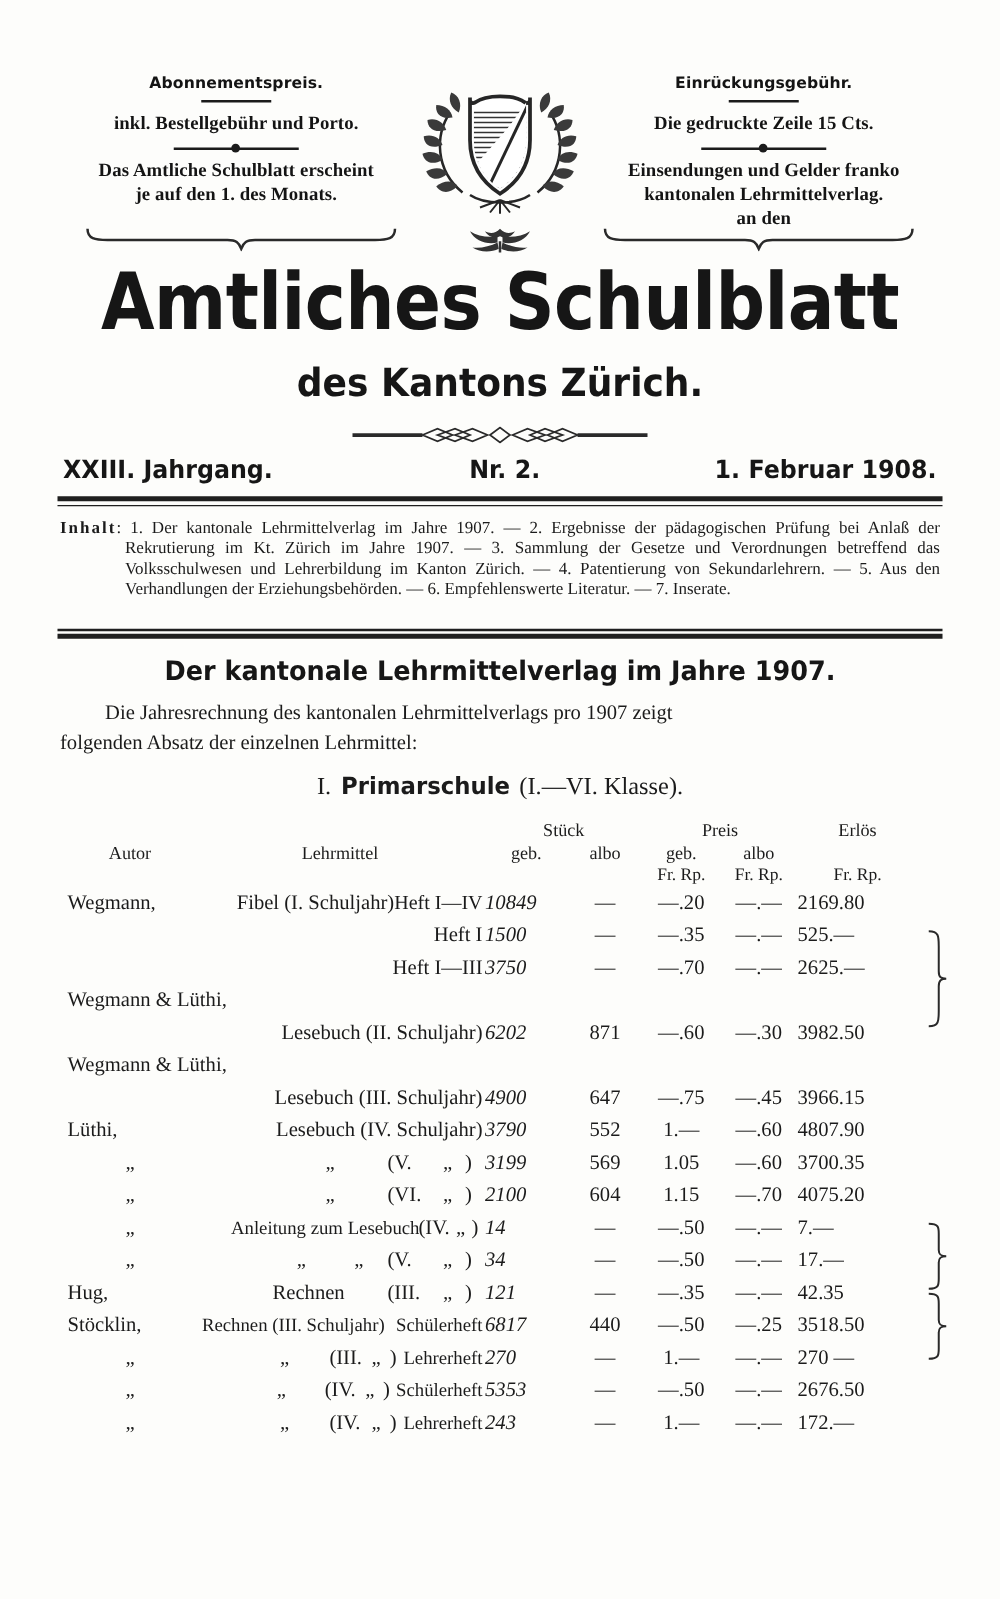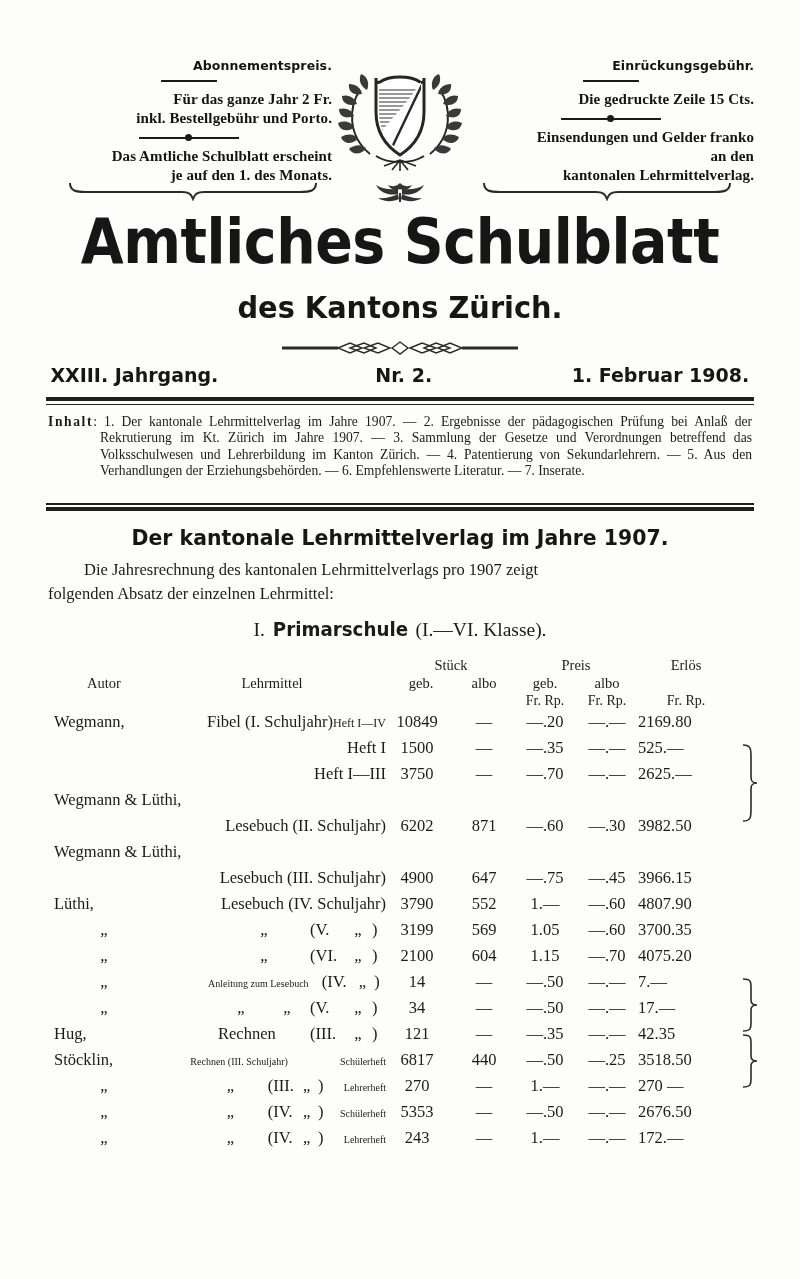--- a/index.html
+++ b/index.html
@@ -7,21 +7,21 @@
     width:800px;height:1279px;
     background:#fdfdfb;
     font-family:"Liberation Serif",serif;
     color:#1b1b1b;
     -webkit-font-smoothing:none;
   }
   .page{position:relative;width:800px;height:1279px;overflow:hidden;}
 
   
   .masthead{display:flex;align-items:flex-start;justify-content:center;padding-top:58px;}
-  .mast-col{width:286px;text-align:right;}
+  .mast-col{width:286px;text-align:center;}
   .mast-col.left{padding-right:4px;}
   .mast-col.right{padding-left:4px;}
   .mast-head{
     font-family:"DejaVu Sans",sans-serif;
     font-weight:bold;font-size:12.5px;letter-spacing:.1px;
     color:#141414;
   }
   .mast-rule{
     width:56px;height:2px;background:#1b1b1b;margin:7px auto 8px;
   }
@@ -163,43 +163,42 @@
   .hdr-top td{font-size:14.5px;text-align:center;padding-bottom:1px;}
   .hdr-mid td{font-size:14.5px;text-align:center;padding-bottom:1px;}
   .hdr-cur td{font-size:14px;text-align:center;padding-bottom:3px;}
 
   .hdr-autor{font-size:15px;text-align:center;}
   .hdr-lehr{font-size:15px;text-align:center;}
 
   tbody tr{height:26px;}
   td.autor{text-align:left;padding-left:2px;white-space:nowrap;}
   td.lehr{text-align:right;white-space:nowrap;padding-right:2px;}
-  td.num{text-align:center;padding-right:8px;white-space:nowrap;}
+  td.num{text-align:left;padding-right:8px;white-space:nowrap;font-style:italic;}
   td.num-c{text-align:center;white-space:nowrap;}
   td.erloes{padding-right:2px;white-space:nowrap;}
-  .small{font-size:10px;}
-  .xsmall{font-size:12px;}
+  .small{font-size:15px;}
+  .xsmall{font-size:16px;}
 
   
   .lm{display:flex;justify-content:flex-end;align-items:baseline;white-space:nowrap;}
   .brace-svg{position:absolute;left:0;}
 
   .authorline{padding-left:2px;}
 </style>
 </head>
 <body>
 
 <div class="page">
 
   <div class="masthead">
 
     <div class="mast-col left">
       <div class="mast-head">Abonnementspreis.</div>
       <div class="mast-rule"></div>
-      <div class="mast-line">Für das ganze Jahr 2 Fr.</div>
       <div class="mast-line">inkl. Bestellgebühr und Porto.</div>
       <div class="mast-orn"></div>
       <div class="mast-line">Das Amtliche Schulblatt erscheint</div>
       <div class="mast-line">je auf den 1. des Monats.</div>
     </div>
 
     <div class="crest">
       <svg width="128" height="112" viewBox="0 0 128 112">
         <g fill="none" stroke="#262626" stroke-width="1.5">
 
@@ -257,22 +256,22 @@
         </g>
       </svg>
     </div>
 
     <div class="mast-col right">
       <div class="mast-head">Einrückungsgebühr.</div>
       <div class="mast-rule"></div>
       <div class="mast-line">Die gedruckte Zeile 15 Cts.</div>
       <div class="mast-orn"></div>
       <div class="mast-line">Einsendungen und Gelder franko</div>
+      <div class="mast-line">kantonalen Lehrmittelverlag.</div>
       <div class="mast-line">an den</div>
-      <div class="mast-line">kantonalen Lehrmittelverlag.</div>
     </div>
   </div>
 
   <div class="brace-row">
     <div class="brace-cell">
       <svg width="250" height="20" viewBox="0 0 250 20">
         <path d="M2 2 C2 10 8 11 18 11 L114 11 C121 11 123 13 125 18 C127 13 129 11 136 11 L232 11 C242 11 248 10 248 2" fill="none" stroke="#2a2a2a" stroke-width="2"></path>
       </svg>
     </div>
     <div class="brace-mid">

